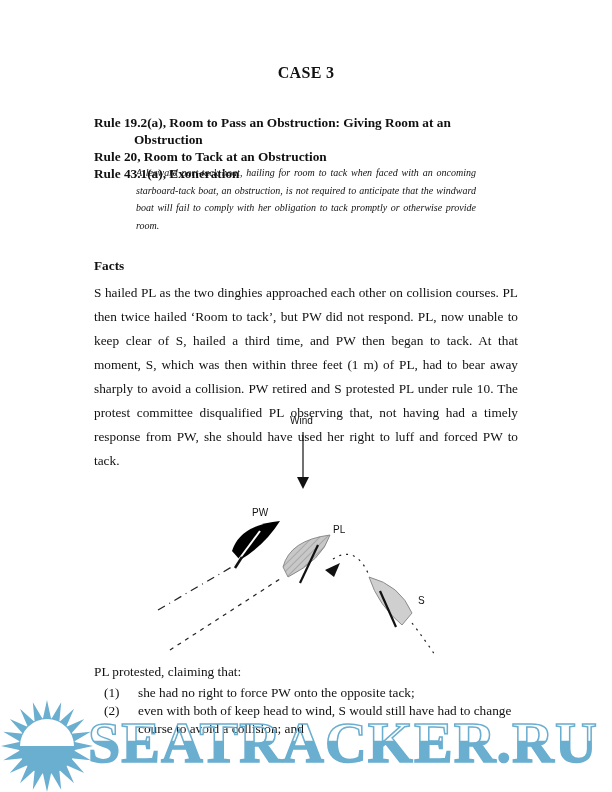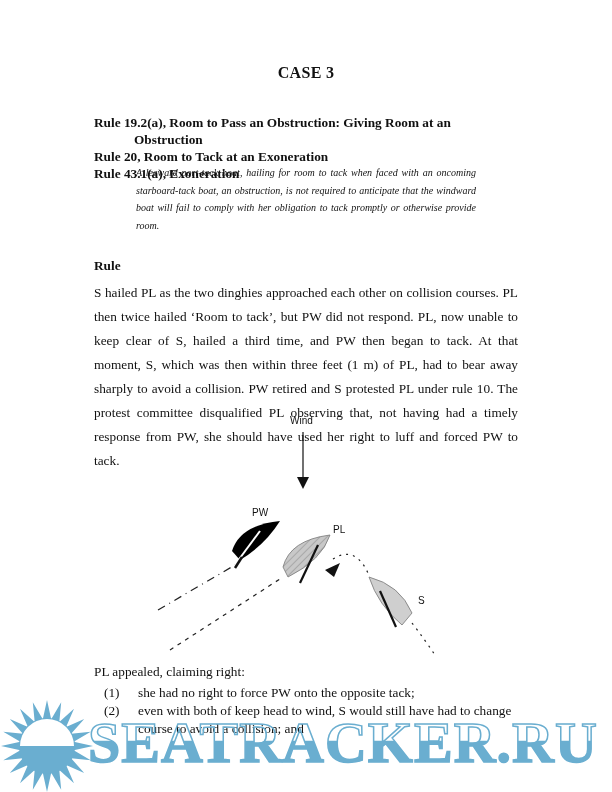--- a/index.html
+++ b/index.html
@@ -40,27 +40,27 @@
 </head>
 <body>
 
 <div class="page">
 
   <div class="case-title">CASE 3</div>
 
   <div class="rules">
     <p class="rule">Rule 19.2(a), Room to Pass an Obstruction: Giving Room at an</p>
     <p class="rule indent">Obstruction</p>
-    <p class="rule">Rule 20, Room to Tack at an Exoneration</p>
+    <p class="rule">Rule 20, Room to Tack at an Obstruction</p>
     <p class="rule">Rule 43.1(a), Exoneration</p>
   </div>
 
   <div class="summary">A leeward port-tack boat, hailing for room to tack when faced with an oncoming starboard-tack boat, an obstruction, is not required to anticipate that the windward boat will fail to comply with her obligation to tack promptly or otherwise provide room.</div>
 
-  <div class="facts-heading">Rule</div>
+  <div class="facts-heading">Facts</div>
   <div class="facts-body">S hailed PL as the two dinghies approached each other on collision courses. PL then twice hailed ‘Room to tack’, but PW did not respond. PL, now unable to keep clear of S, hailed a third time, and PW then began to tack. At that moment, S, which was then within three feet (1 m) of PL, had to bear away sharply to avoid a collision. PW retired and S protested PL under rule 10. The protest committee disqualified PL observing that, not having had a timely response from PW, she should have used her right to luff and forced PW to tack.</div>
 
   <svg class="diagram" viewBox="0 0 310 260" width="310" height="260">
     <defs>
       <pattern id="hatch" patternUnits="userSpaceOnUse" width="5" height="5" patternTransform="rotate(45)">
         <rect width="5" height="5" fill="#c8c8c8"></rect>
         <line x1="0" y1="0" x2="0" y2="5" stroke="#888" stroke-width="1"></line>
       </pattern>
     </defs>
 
@@ -91,21 +91,21 @@
       <text x="193" y="128">PL</text>
     </g>
 
     <g>
       <path d="M 229 172 Q 260 180 272 208 L 262 220 Q 238 200 229 172 Z" fill="#cfcfcf" stroke="#777" stroke-width="0.8"></path>
       <line x1="240" y1="186" x2="256" y2="222" stroke="#111" stroke-width="2.2"></line>
       <text x="278" y="199">S</text>
     </g>
   </svg>
 
-  <div class="appeal-intro">PL appealed, claiming right:</div>
+  <div class="appeal-intro">PL protested, claiming that:</div>
   <div class="appeal-list">
     <div class="appeal-item">
       <span class="num">(1)</span>
       <span class="txt">she had no right to force PW onto the opposite tack;</span>
     </div>
     <div class="appeal-item">
       <span class="num">(2)</span>
       <span class="txt">even with both of keep head to wind, S would still have had to change course to avoid a collision; and</span>
     </div>
   </div>

